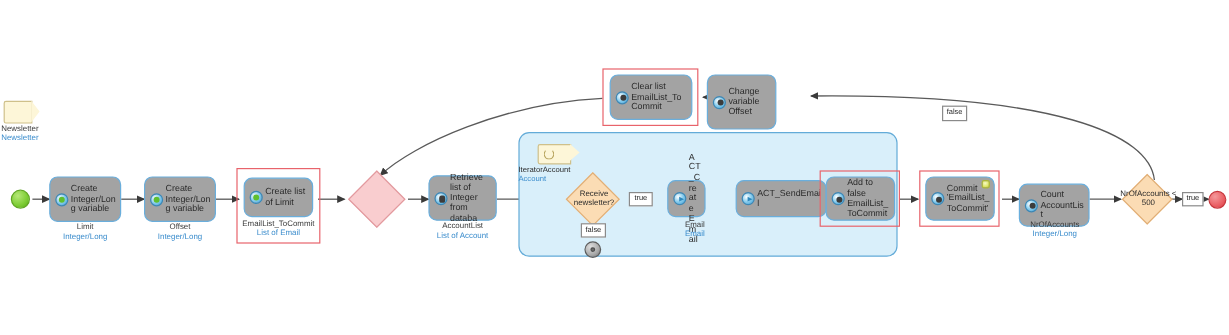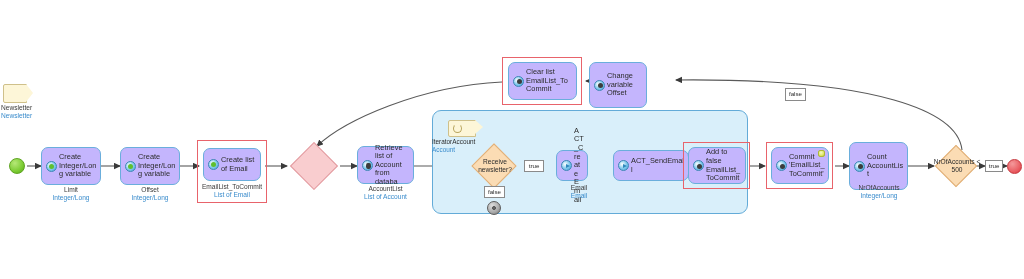--- a/index.html
+++ b/index.html
@@ -23,21 +23,21 @@
     top: 0;
     width: 1024px;
     height: 279px;
     pointer-events: none;
   }
 
   
   .node {
     position: absolute;
     box-sizing: border-box;
-    background: #c4b5fd;
+    background: #a3a3a3;
     border: 1px solid #6aaedc;
     border-radius: 7px;
     display: flex;
     align-items: center;
     padding-left: 17px;
     padding-right: 3px;
   }
   .node .ntext {
     font-size: 7.4px;
     line-height: 8.6px;
@@ -374,35 +374,35 @@
     <span class="ntext">Create Integer/Long variable</span>
   </div>
   <div class="nlabel" style="left:120px; top:186px; width:60px;">
     <span>Offset</span>
     <span class="ntype">Integer/Long</span>
   </div>
 
   <div class="hl" style="left:197px; top:140px; width:70px; height:63px;"></div>
   <div class="node" style="left:203px; top:148px; width:58px; height:33px;">
     <span class="nicon green"></span>
-    <span class="ntext">Create list of Email</span>
+    <span class="ntext">Create list of Limit</span>
   </div>
   <div class="nlabel" style="left:187px; top:183px; width:90px;">
     <span>EmailList_ToCommit</span>
     <span class="ntype">List of Email</span>
   </div>
 
   <div class="diamond-wrap" style="left:287px; top:143px; width:54px; height:46px;">
     <div class="diamond d-pink" style="left:10px; top:6px; width:34px; height:34px;"></div>
     <div class="diamond-text"></div>
   </div>
 
   <div class="node" style="left:357px; top:146px; width:57px; height:38px;">
     <span class="nicon db"></span>
-    <span class="ntext">Retrieve list of Account from databa</span>
+    <span class="ntext">Retrieve list of Integer from databa</span>
   </div>
   <div class="nlabel" style="left:342px; top:185px; width:87px;">
     <span>AccountList</span>
     <span class="ntype">List of Account</span>
   </div>
 
   <div class="diamond-wrap" style="left:468px; top:143px; width:52px; height:46px;">
     <div class="diamond d-orange" style="left:10px; top:7px; width:32px; height:32px;"></div>
     <div class="diamond-text" style="padding:0 1px;">Receive newsletter?</div>
   </div>
@@ -433,21 +433,21 @@
     <span class="ntext">Add to false EmailList_ToCommit</span>
   </div>
 
   <div class="hl" style="left:766px; top:142px; width:67px; height:47px;"></div>
   <div class="node" style="left:771px; top:147px; width:58px; height:37px;">
     <span class="nicon dark"></span>
     <span class="ntext">Commit 'EmailList_ToCommit'</span>
     <span class="badge" style="right:3px; top:2px;"></span>
   </div>
 
-  <div class="node" style="left:849px; top:142px; width:59px; height:48px;">
+  <div class="node" style="left:849px; top:153px; width:59px; height:36px;">
     <span class="nicon dark"></span>
     <span class="ntext">Count AccountList</span>
   </div>
   <div class="nlabel" style="left:842px; top:184px; width:74px;">
     <span>NrOfAccounts</span>
     <span class="ntype">Integer/Long</span>
   </div>
 
   <div class="diamond-wrap" style="left:932px; top:144px; width:48px; height:44px;">
     <div class="diamond d-orange" style="left:9px; top:7px; width:30px; height:30px;"></div>

